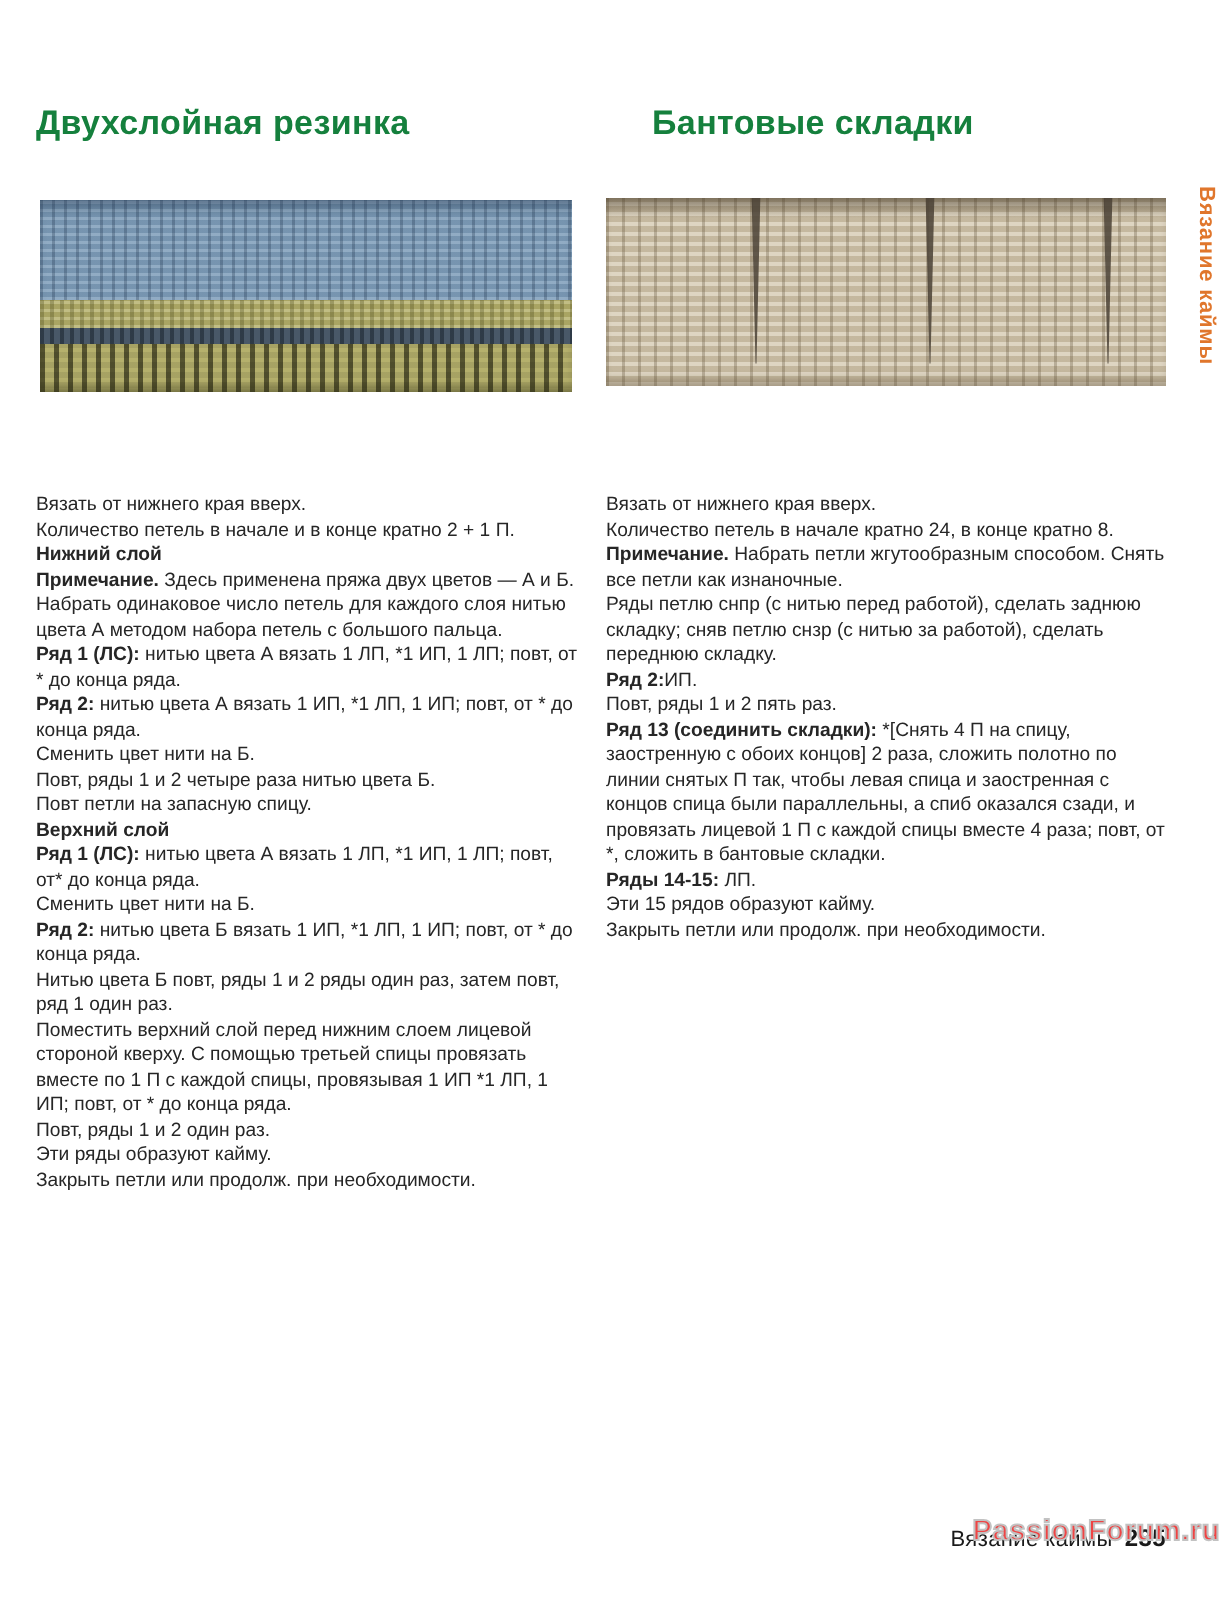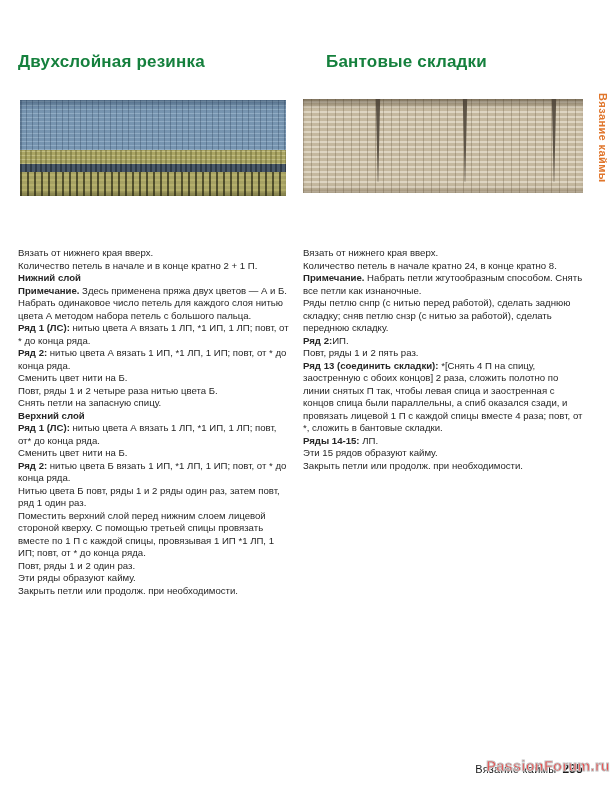--- a/index.html
+++ b/index.html
@@ -116,21 +116,21 @@
 
 <div class="col col-left">
     <p><span>Вязать от нижнего края вверх.</span></p>
     <p><span>Количество петель в начале и в конце кратно 2 + 1 П.</span></p>
     <p><span class="b">Нижний слой</span></p>
     <p><span class="b">Примечание.</span><span> Здесь применена пряжа двух цветов — А и Б. Набрать одинаковое число петель для каждого слоя нитью цвета А методом набора петель с большого пальца.</span></p>
     <p><span class="b">Ряд 1 (ЛС):</span><span> нитью цвета А вязать 1 ЛП, *1 ИП, 1 ЛП; повт, от * до конца ряда.</span></p>
     <p><span class="b">Ряд 2:</span><span> нитью цвета А вязать 1 ИП, *1 ЛП, 1 ИП; повт, от * до конца ряда.</span></p>
     <p><span>Сменить цвет нити на Б.</span></p>
     <p><span>Повт, ряды 1 и 2 четыре раза нитью цвета Б.</span></p>
-    <p><span>Снять петли на запасную спицу.</span></p>
+    <p><span>Повт петли на запасную спицу.</span></p>
     <p><span class="b">Верхний слой</span></p>
     <p><span class="b">Ряд 1 (ЛС):</span><span> нитью цвета А вязать 1 ЛП, *1 ИП, 1 ЛП; повт, от* до конца ряда.</span></p>
     <p><span>Сменить цвет нити на Б.</span></p>
     <p><span class="b">Ряд 2:</span><span> нитью цвета Б вязать 1 ИП, *1 ЛП, 1 ИП; повт, от * до конца ряда.</span></p>
     <p><span>Нитью цвета Б повт, ряды 1 и 2 ряды один раз, затем повт, ряд 1 один раз.</span></p>
     <p><span>Поместить верхний слой перед нижним слоем лицевой стороной кверху. С помощью третьей спицы провязать вместе по 1 П с каждой спицы, провязывая 1 ИП *1 ЛП, 1 ИП; повт, от * до конца ряда.</span></p>
     <p><span>Повт, ряды 1 и 2 один раз.</span></p>
     <p><span>Эти ряды образуют кайму.</span></p>
     <p><span>Закрыть петли или продолж. при необходимости.</span></p>
   </div>

